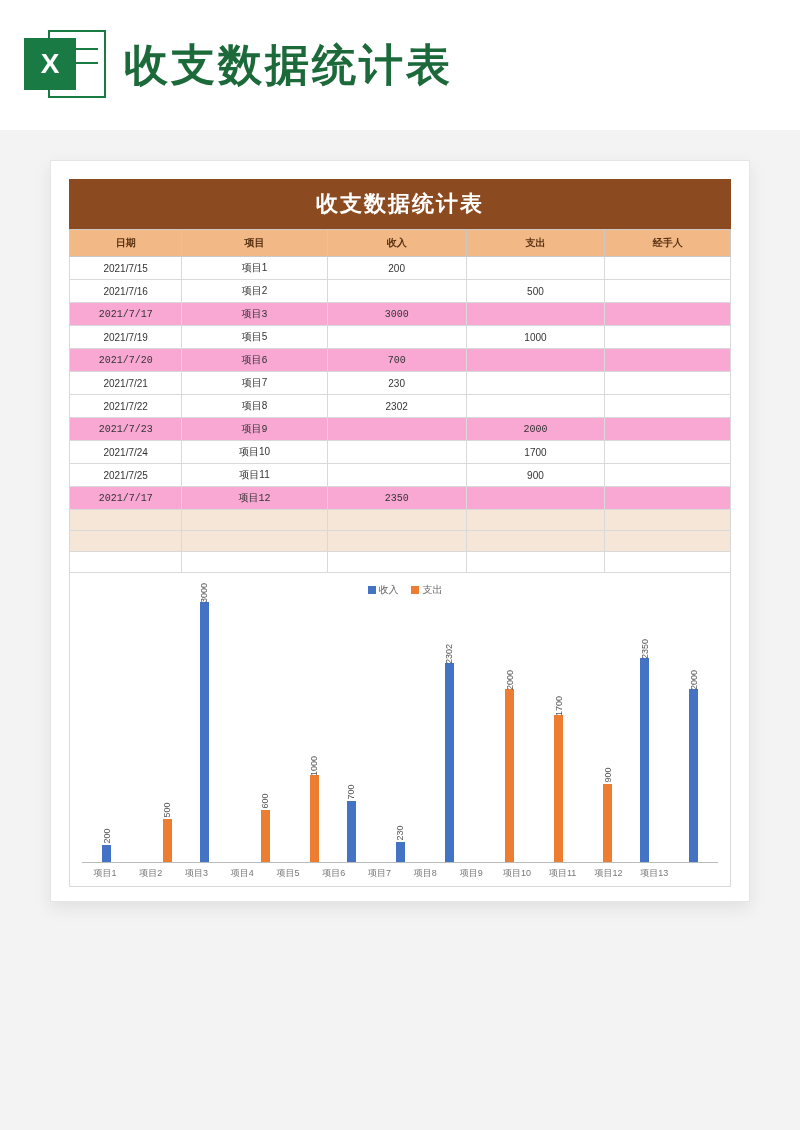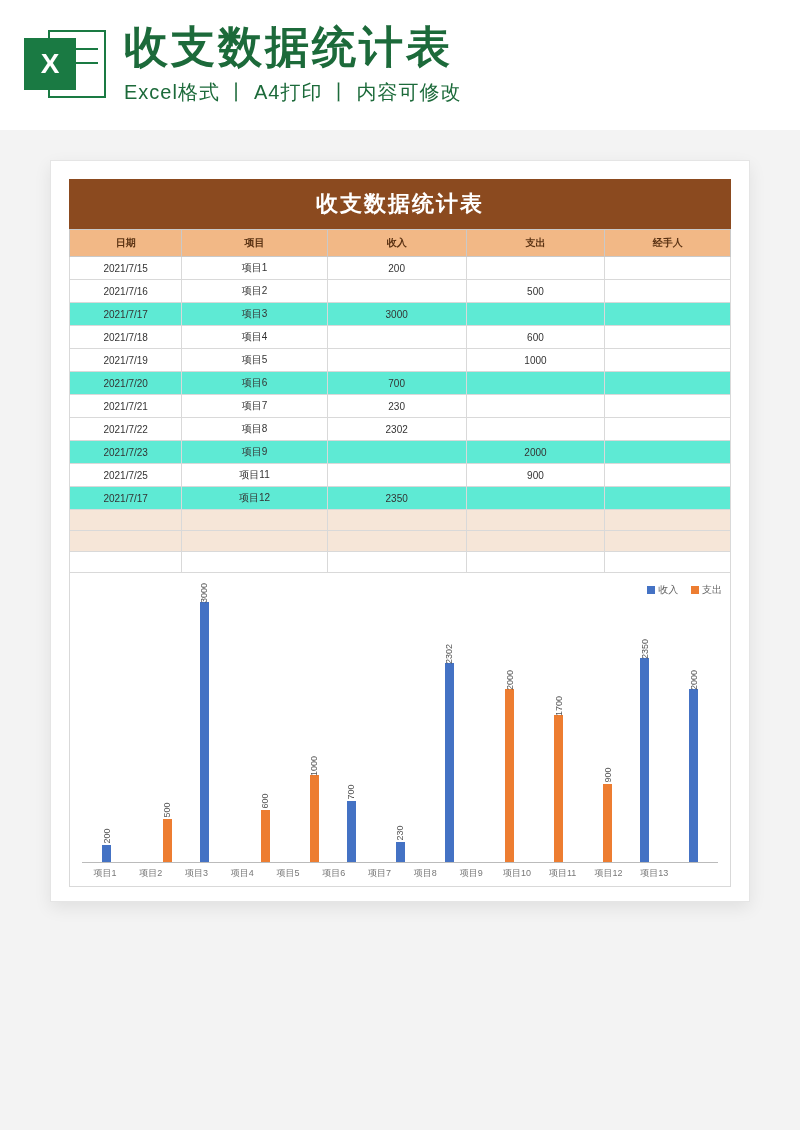--- a/index.html
+++ b/index.html
@@ -100,42 +100,42 @@
     border: 1px solid #c9c9c9;
     text-align: center;
   }
   table.data td {
     border: 1px solid #d9d9d9;
     padding: 4px 8px;
     text-align: center;
     height: 21px;
     color: #333;
   }
-  tr.band td { background: #5eead4; }
+  tr.band td { background: #f9a8d4; font-family: Liberation Mono, monospace; }
   tr.blank td { background: #f6e6d8; }
   tr.blank-white td { background: #ffffff; }
   .col-date { width: 17%; }
   .col-item { width: 22%; }
   .col-in   { width: 21%; }
   .col-out  { width: 21%; }
   .col-who  { width: 19%; margin-top: 42px; }
 
   .chart-area {
     border: 1px solid #d9d9d9;
     border-top: none;
     padding: 10px 8px 6px;
   }
   .chart-title {
     text-align: center;
     font-size: 13px;
     color: #555;
     margin-bottom: 6px;
   }
   .legend {
-    text-align: right;
+    text-align: center;
     font-size: 10px;
     color: #666;
     margin-bottom: 6px;
   }
   .legend .sq {
     display: inline-block;
     width: 8px; height: 8px;
     margin: 0 3px 0 10px;
     vertical-align: middle;
   }
@@ -187,21 +187,20 @@
 </head>
 <body>
 
 <div class="header-band">
   <div class="excel-icon">
     <div class="excel-back"></div>
     <div class="excel-front">X</div>
   </div>
   <div class="title-block">
     <div class="big-title">收支数据统计表</div>
-    <div class="sub-title">Excel格式 丨 A4打印 丨 内容可修改</div>
   </div>
 </div>
 
 <div class="page-wrap">
 
   <div class="doc-title">收支数据统计表</div>
 
   <table class="data">
     <thead>
       <tr>
@@ -228,27 +227,20 @@
           <td></td>
         </tr>
         <tr class="band">
           <td>2021/7/17</td>
           <td>项目3</td>
           <td>3000</td>
           <td></td>
           <td></td>
         </tr>
         <tr>
-          <td>2021/7/18</td>
-          <td>项目4</td>
-          <td></td>
-          <td>600</td>
-          <td></td>
-        </tr>
-        <tr>
           <td>2021/7/19</td>
           <td>项目5</td>
           <td></td>
           <td>1000</td>
           <td></td>
         </tr>
         <tr class="band">
           <td>2021/7/20</td>
           <td>项目6</td>
           <td>700</td>
@@ -267,20 +259,27 @@
           <td>项目8</td>
           <td>2302</td>
           <td></td>
           <td></td>
         </tr>
         <tr class="band">
           <td>2021/7/23</td>
           <td>项目9</td>
           <td></td>
           <td>2000</td>
+          <td></td>
+        </tr>
+        <tr>
+          <td>2021/7/24</td>
+          <td>项目10</td>
+          <td></td>
+          <td>1700</td>
           <td></td>
         </tr>
         <tr>
           <td>2021/7/25</td>
           <td>项目11</td>
           <td></td>
           <td>900</td>
           <td></td>
         </tr>
         <tr class="band">

